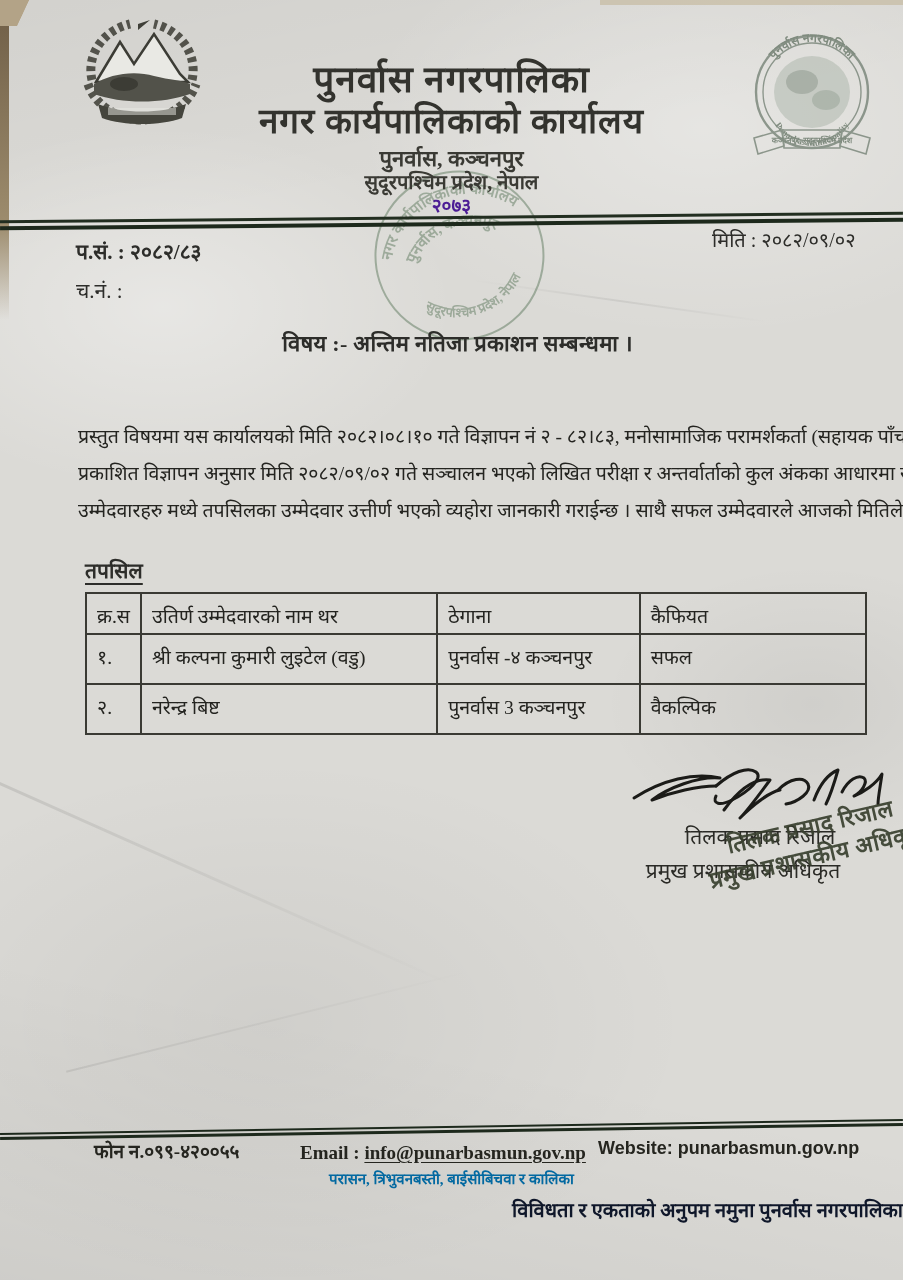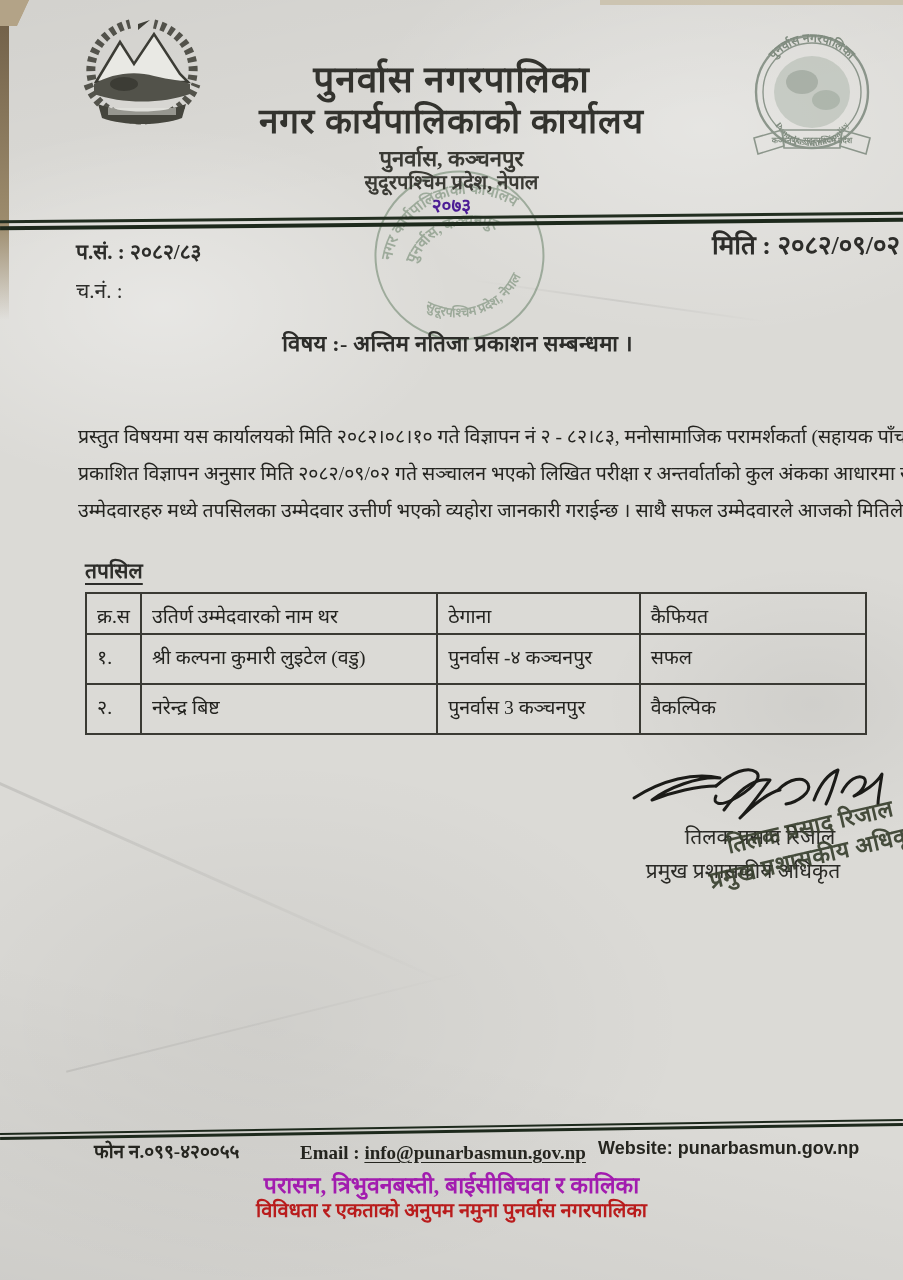--- a/index.html
+++ b/index.html
@@ -44,21 +44,21 @@
   .sub1 { top:142px; font-size:22px; font-weight:bold; color:#3a3a34; }
   .sub2 { top:168px; font-size:20px; font-weight:bold; color:#3a3a34; }
   .year { top:192px; font-size:19px; font-weight:bold; color:#4c1d95; }
 
   .rule-top { top:216px; left:0; width:903px; height:10px;
     border-top:3px solid #222e20; border-bottom:4px solid #1d291c; transform:rotate(-0.55deg); }
   .rule-bottom { top:1126px; left:0; width:903px; height:7px;
     border-top:2px solid #1d291c; border-bottom:3px solid #1d291c; transform:rotate(-0.9deg); }
 
   .refline { top:237px; left:76px; font-size:21px; font-weight:bold; }
-  .dateline { top:226px; left:712px; font-size:26px; font-weight:bold; }
+  .dateline { top:226px; left:712px; font-size:20px; font-weight:normal; }
   .chline { top:276px; left:76px; font-size:21px; font-weight:normal; }
 
   .subject { top:327px; font-size:22px; font-weight:bold; letter-spacing:.3px;padding-left:12px; }
 
   .bodytext { top:418px; left:78px; width:792px; font-size:19.5px; line-height:37px; color:#242420; }
   .bodytext div { white-space:nowrap; }
 
   .tapasil { top:556px; left:85px; font-size:21px; font-weight:bold; text-decoration:underline; text-underline-offset:5px; }
 
   table.result { position:absolute; top:592px; left:85px; width:782px;
@@ -73,22 +73,22 @@
   .sig-name { top:822px; left:640px; width:240px; text-align:center; font-size:21px; color:#2a2a26; }
   .sig-desg { top:856px; left:618px; width:250px; text-align:center; font-size:21px; color:#2a2a26; }
   .sig-stamp { top:840px; left:690px; width:240px; transform:rotate(-13deg); transform-origin:left top;
     color:#39402f; font-weight:bold; font-size:23px; line-height:30px; text-align:center; opacity:.92; letter-spacing:.5px; }
 
   .foot-row { top:1138px; left:0; width:903px; font-size:19px; font-weight:bold; color:#25251f; }
   .foot-phone { position:absolute; left:66px; top:0; font-size:19px;margin-left:28px; }
   .foot-email { position:absolute; left:300px; top:4px; }
   .foot-email .addr { text-decoration:underline; text-underline-offset:3px; }
   .foot-web { position:absolute; left:598px; top:0; font-family:"Liberation Sans", sans-serif; font-size:18px; }
-  .foot-addr { top:1168px; font-size:23px; font-weight:bold; color:#a21caf; }
-  .foot-motto { top:1196px; font-size:20px; font-weight:bold; color:#b91c1c; }
+  .foot-addr { top:1168px; font-size:15px; font-weight:bold; color:#0369a1; }
+  .foot-motto { top:1196px; font-size:20px; font-weight:bold; color:#0f172a;text-align:right; }
 
   svg text { font-family:"Liberation Serif", serif; }
 </style>
 </head>
 <body>
 
 <div class="paper"></div>
 <div class="crease1"></div>
 <div class="crease2"></div>
 <div class="crease3"></div>

